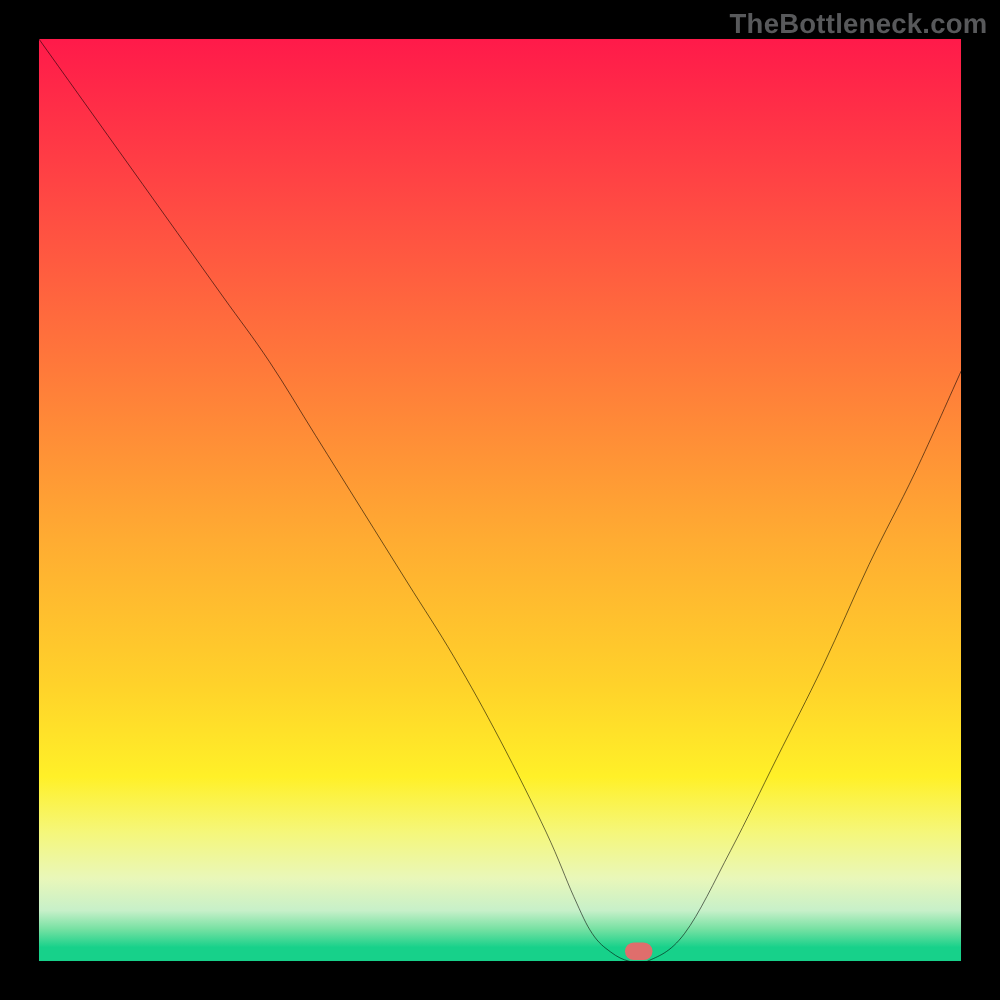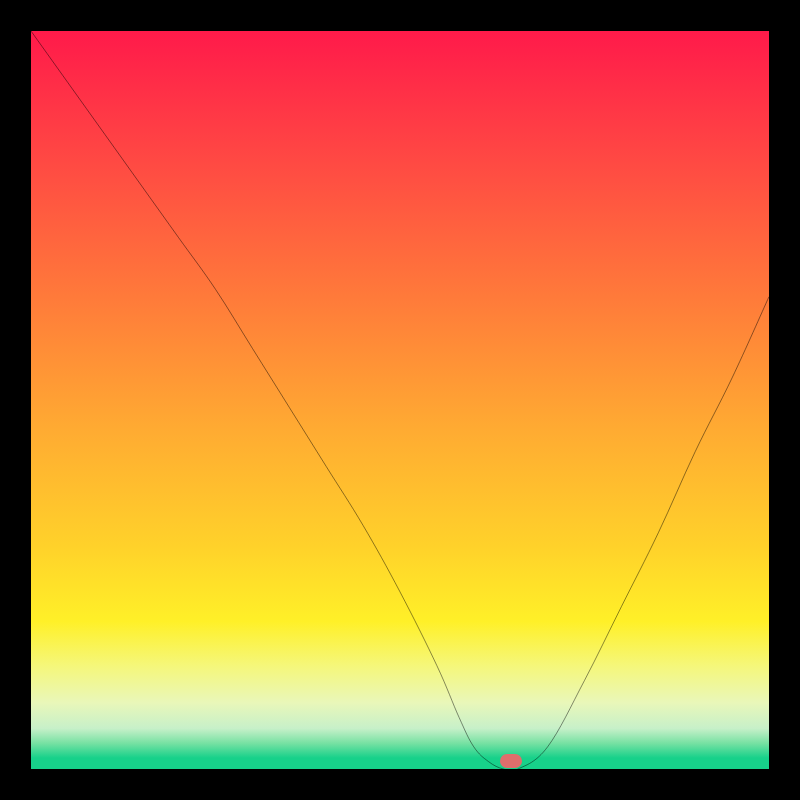--- a/index.html
+++ b/index.html
@@ -44,20 +44,21 @@
     height: 14px;
     border-radius: 7px;
     background: #df6e6c;
     transform: translate(-50%, -50%);
   }
 </style>
 </head>
 <body>
 
 <div class="frame">
+  <div class="attribution">TheBottleneck.com</div>
 
   <div class="plot">
     <svg class="gradient-bg" viewBox="0 0 100 100" preserveAspectRatio="none">
       <defs>
         <linearGradient id="bg-grad" x1="0" y1="0" x2="0" y2="1">
             <stop offset="0%" stop-color="#ff1a4a"></stop>
             <stop offset="18%" stop-color="#ff4a43"></stop>
             <stop offset="36%" stop-color="#ff7a3a"></stop>
             <stop offset="54%" stop-color="#ffab32"></stop>
             <stop offset="70%" stop-color="#ffd22a"></stop>

